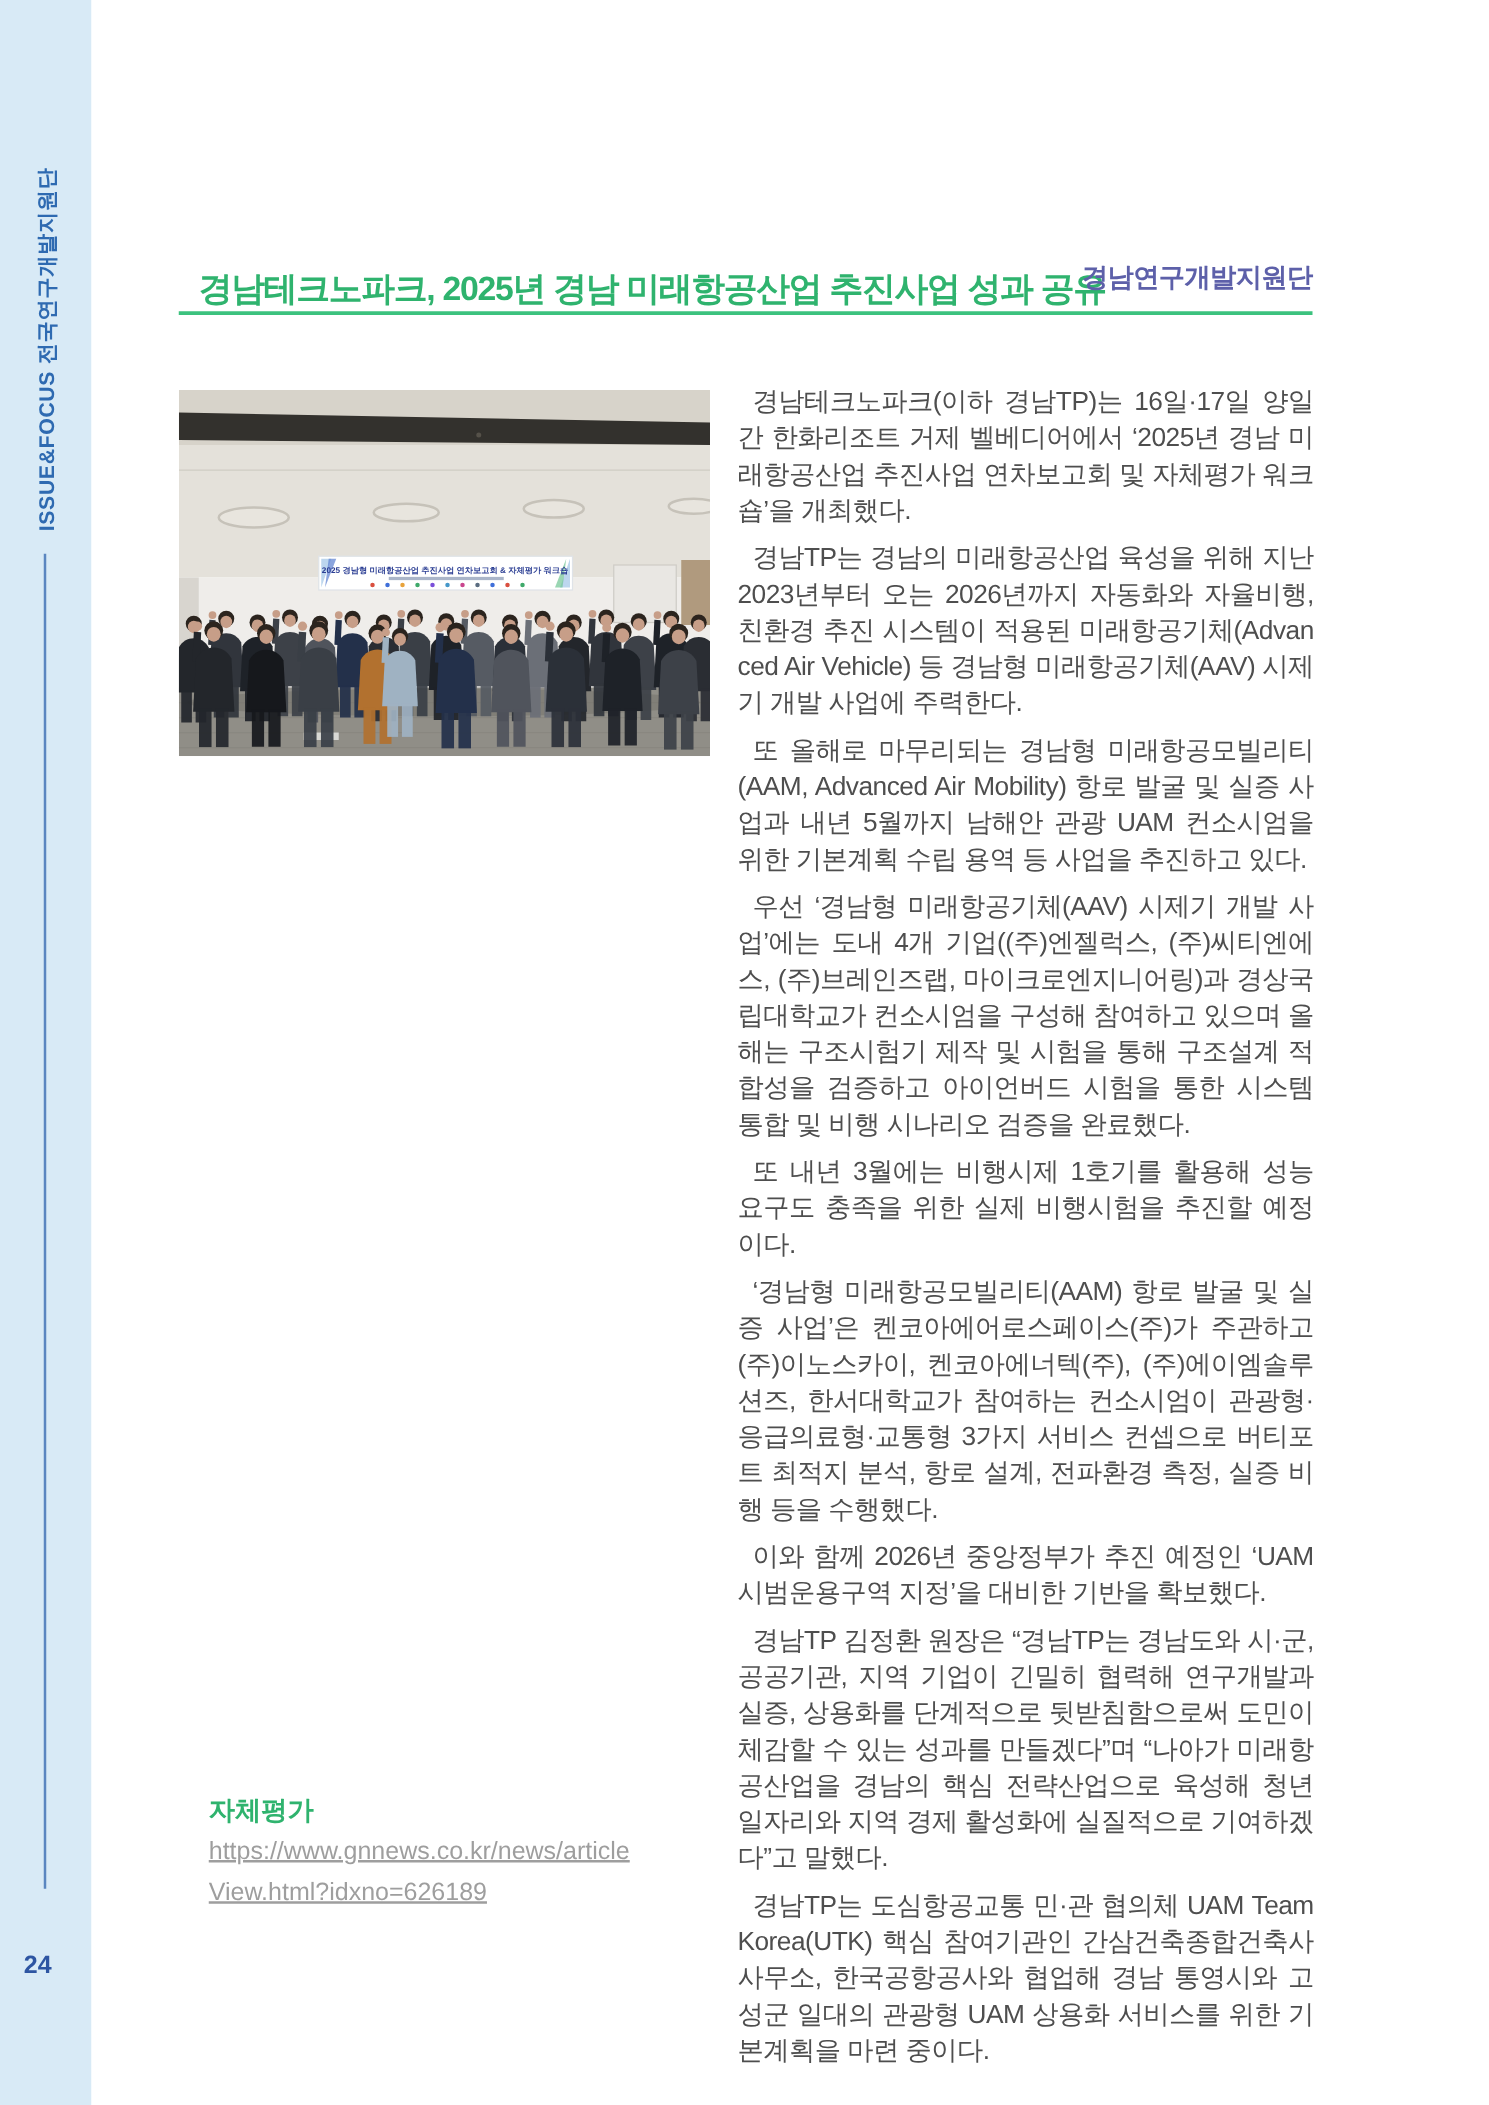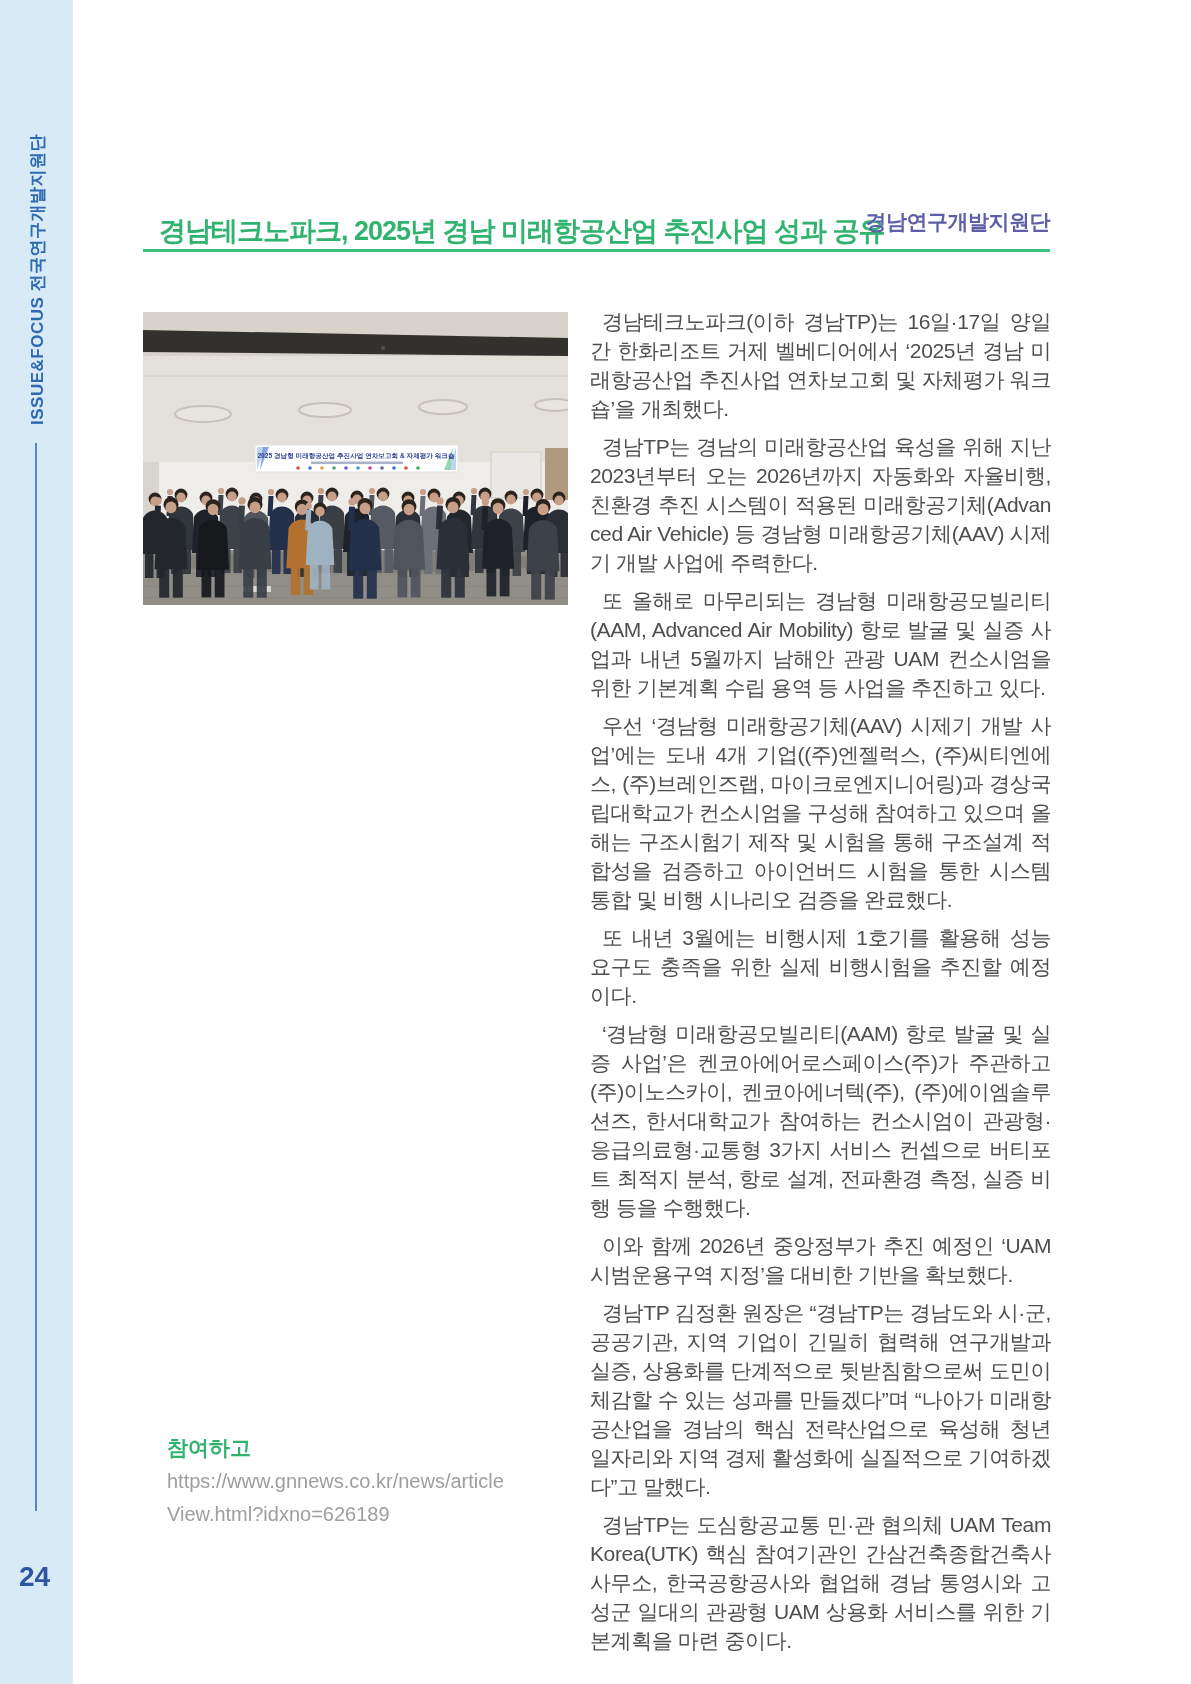--- a/index.html
+++ b/index.html
@@ -8,21 +8,21 @@
     font-family:"Liberation Sans","DejaVu Sans",sans-serif;
   }
   
   .sidebar{position:absolute;left:0;top:0;width:73px;height:1684px;background:var(--sidebar_bg,#d8eaf6);}
   .v-label{
     position:absolute;left:26px;top:425px;transform:rotate(-90deg);transform-origin:0 0;
     white-space:nowrap;font-size:17px;font-weight:bold;letter-spacing:.5px;
     color:var(--sidebar_blue,#2e6ab1);
   }
   .v-line{position:absolute;left:35px;top:443px;width:2px;height:1068px;background:var(--line_blue,#5a86c0);}
-  .page-number{position:absolute;left:19px;top:1561px;font-size:28px;font-weight:bold;color:var(--page_num_blue,#2d55a2);}
+  .page-number{position:absolute;left:19px;top:1561px;font-size:20px;font-weight:bold;color:var(--page_num_blue,#2d55a2);}
   
   .title{
     position:absolute;left:143px;top:197px;margin:16px;font-size:27px;font-weight:800;
     letter-spacing:-1px;color:var(--green,#2fb36e);white-space:nowrap;
   }
   .org{
     position:absolute;right:141px;top:208px;font-size:21px;font-weight:bold;
     letter-spacing:-0.5px;color:var(--purple,#5d60a9);
   }
   .rule{position:absolute;left:143px;top:249px;width:907px;height:3px;background:var(--green_line,#3cc27e);}
@@ -31,21 +31,21 @@
   .photo svg{display:block;}
   
   .article{
     position:absolute;left:590px;top:281px;width:461px;
     font-size:21px;line-height:29px;color:var(--body_gray,#4e4e4e);
     text-align:justify;word-break:break-all;letter-spacing:-0.4px;margin-top:26px;
   }
   .article p{margin:0 0 9px 0;text-indent:12px;}
   
   .ref-label{position:absolute;left:167px;top:1434px;font-size:21px;font-weight:bold;color:var(--green,#2fb36e);}
-  .ref-url{position:absolute;left:167px;top:1465px;font-size:20px;line-height:33px;color:var(--url_gray,#9e9e9e);}
+  .ref-url{position:absolute;left:167px;top:1465px;font-size:20px;line-height:33px;color:var(--url_gray,#9e9e9e);text-decoration:underline;}
   .banner-title{font-size:6.6px;font-weight:bold;fill:#2c3f94;}
 </style>
 </head>
 <body>
 
 <div class="page">
 
   <aside class="sidebar">
     <div class="v-label">ISSUE&amp;FOCUS 전국연구개발지원단</div>
     <div class="v-line"></div>
@@ -166,20 +166,20 @@
     <p>또 올해로 마무리되는 경남형 미래항공모빌리티(AAM, Advanced Air Mobility) 항로 발굴 및 실증 사업과 내년 5월까지 남해안 관광 UAM 컨소시엄을 위한 기본계획 수립 용역 등 사업을 추진하고 있다.</p>
     <p>우선 ‘경남형 미래항공기체(AAV) 시제기 개발 사업’에는 도내 4개 기업((주)엔젤럭스, (주)씨티엔에스, (주)브레인즈랩, 마이크로엔지니어링)과 경상국립대학교가 컨소시엄을 구성해 참여하고 있으며 올해는 구조시험기 제작 및 시험을 통해 구조설계 적합성을 검증하고 아이언버드 시험을 통한 시스템 통합 및 비행 시나리오 검증을 완료했다.</p>
     <p>또 내년 3월에는 비행시제 1호기를 활용해 성능 요구도 충족을 위한 실제 비행시험을 추진할 예정이다.</p>
     <p>‘경남형 미래항공모빌리티(AAM) 항로 발굴 및 실증 사업’은 켄코아에어로스페이스(주)가 주관하고 (주)이노스카이, 켄코아에너텍(주), (주)에이엠솔루션즈, 한서대학교가 참여하는 컨소시엄이 관광형·응급의료형·교통형 3가지 서비스 컨셉으로 버티포트 최적지 분석, 항로 설계, 전파환경 측정, 실증 비행 등을 수행했다.</p>
     <p>이와 함께 2026년 중앙정부가 추진 예정인 ‘UAM 시범운용구역 지정’을 대비한 기반을 확보했다.</p>
     <p>경남TP 김정환 원장은 “경남TP는 경남도와 시·군, 공공기관, 지역 기업이 긴밀히 협력해 연구개발과 실증, 상용화를 단계적으로 뒷받침함으로써 도민이 체감할 수 있는 성과를 만들겠다”며 “나아가 미래항공산업을 경남의 핵심 전략산업으로 육성해 청년 일자리와 지역 경제 활성화에 실질적으로 기여하겠다”고 말했다.</p>
     <p>경남TP는 도심항공교통 민·관 협의체 UAM Team Korea(UTK) 핵심 참여기관인 간삼건축종합건축사사무소, 한국공항공사와 협업해 경남 통영시와 고성군 일대의 관광형 UAM 상용화 서비스를 위한 기본계획을 마련 중이다.</p>
   </main>
 
   <section>
-    <div class="ref-label">참여하고</div>
+    <div class="ref-label">자체평가</div>
     <div class="ref-url">
       <div>https://www.gnnews.co.kr/news/article</div>
       <div>View.html?idxno=626189</div>
     </div>
   </section>
 
 </div>
 
 </body></html>

